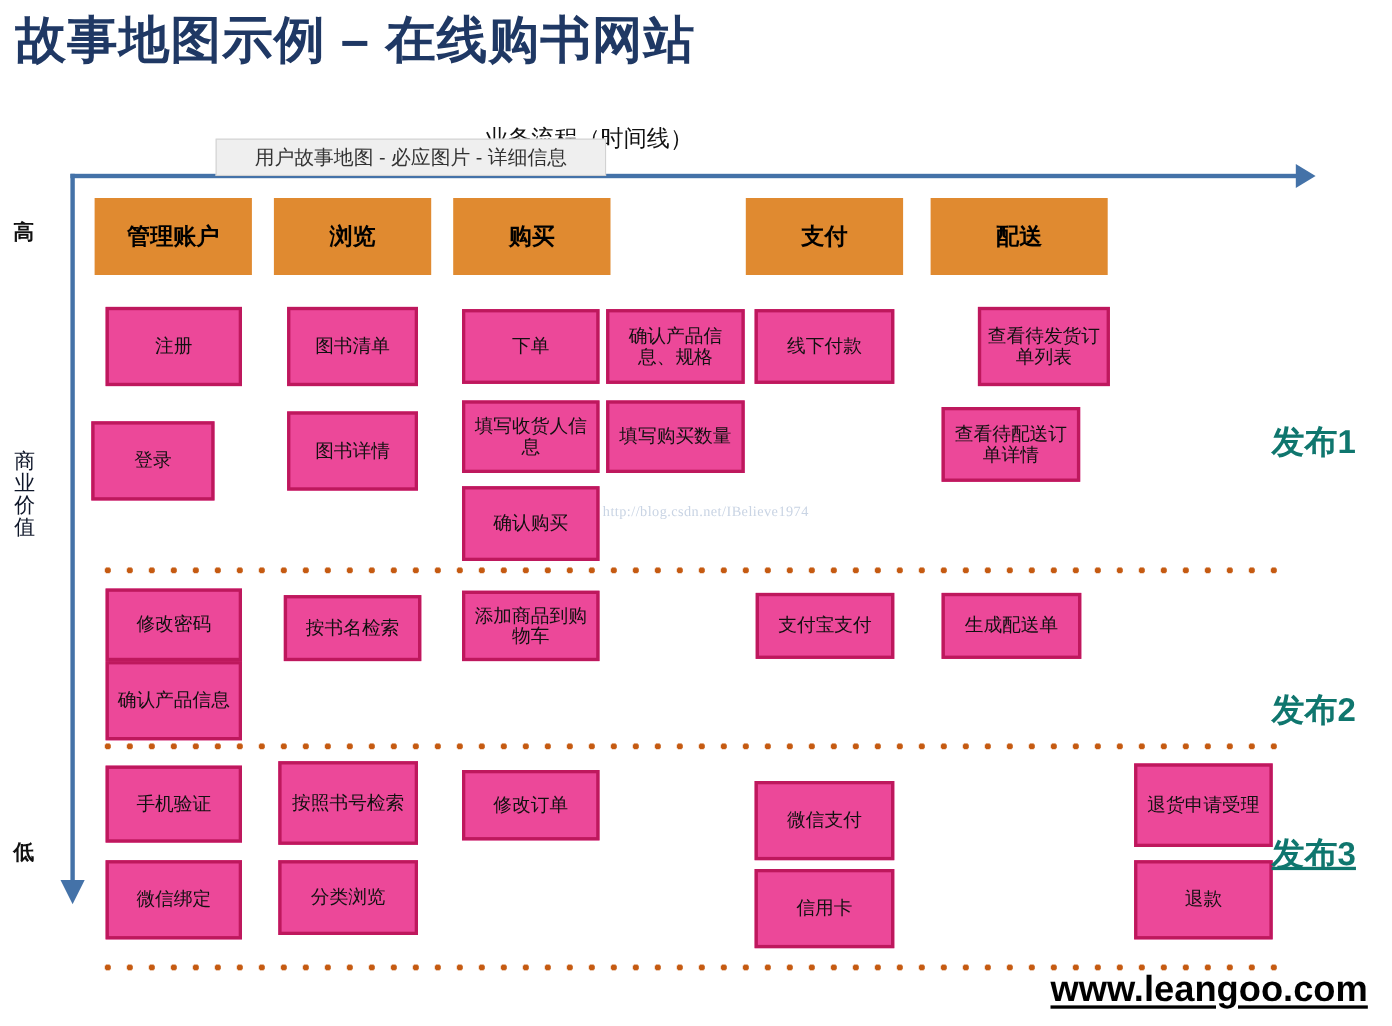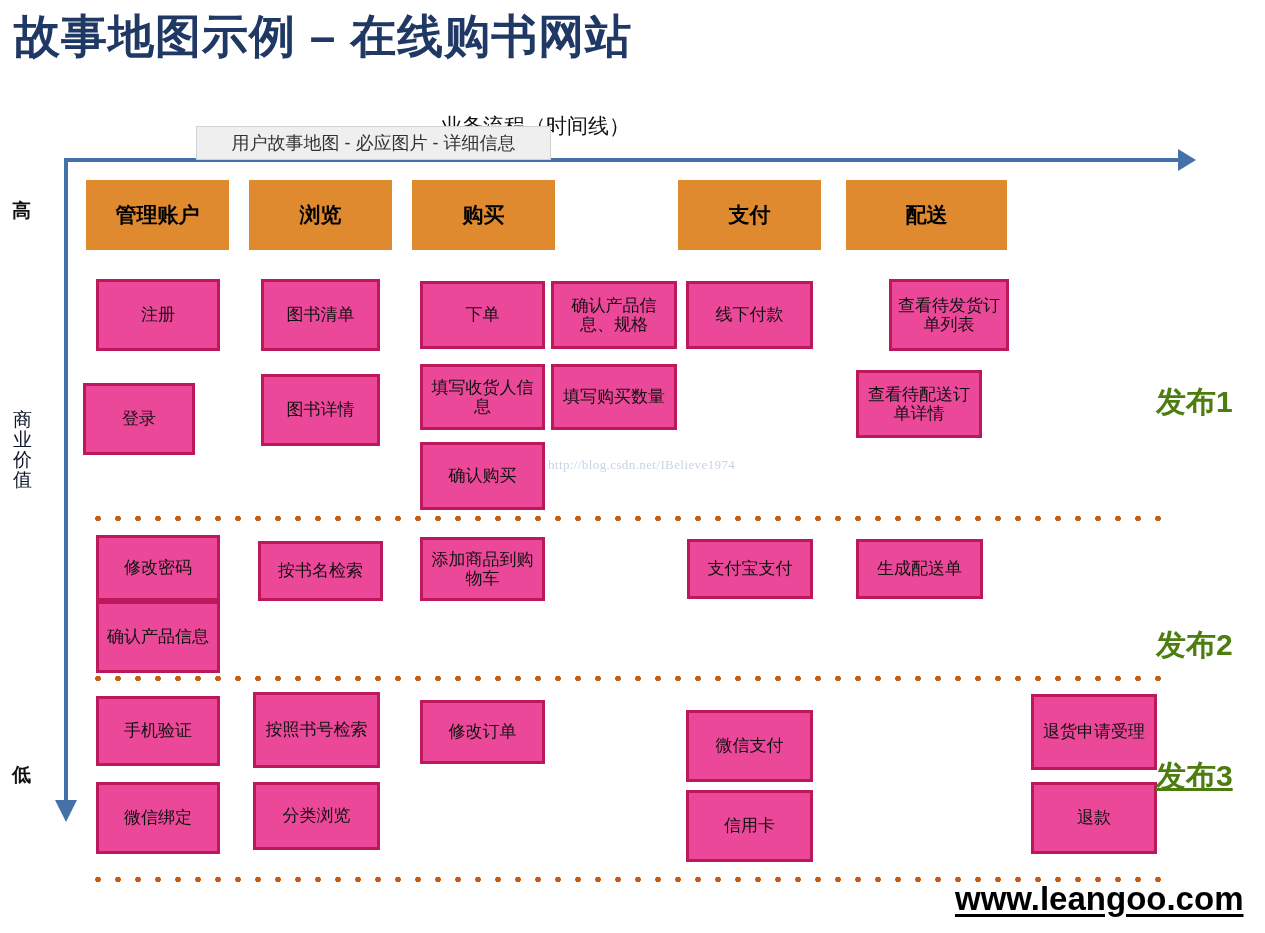--- a/index.html
+++ b/index.html
@@ -103,21 +103,21 @@
   
   .release-sep{
     position:absolute;height:7px;
     background-image:radial-gradient(circle,#C55A11 2.6px,rgba(0,0,0,0) 3px);
     background-size:20px 7px;
     background-repeat:repeat-x;
     z-index:3;
   }
   .release-label{
     position:absolute;
-    font-size:30px;font-weight:bold;color:#4d7c0f;
+    font-size:30px;font-weight:bold;color:#0f766e;
     white-space:nowrap;
     z-index:12;
   }
 
   
   .watermark{
     position:absolute;left:548px;top:457px;
     font-family:"Liberation Serif","DejaVu Serif",serif;
     font-size:13px;color:#C9D4E4;letter-spacing:0.4px;
     white-space:nowrap;z-index:2;

